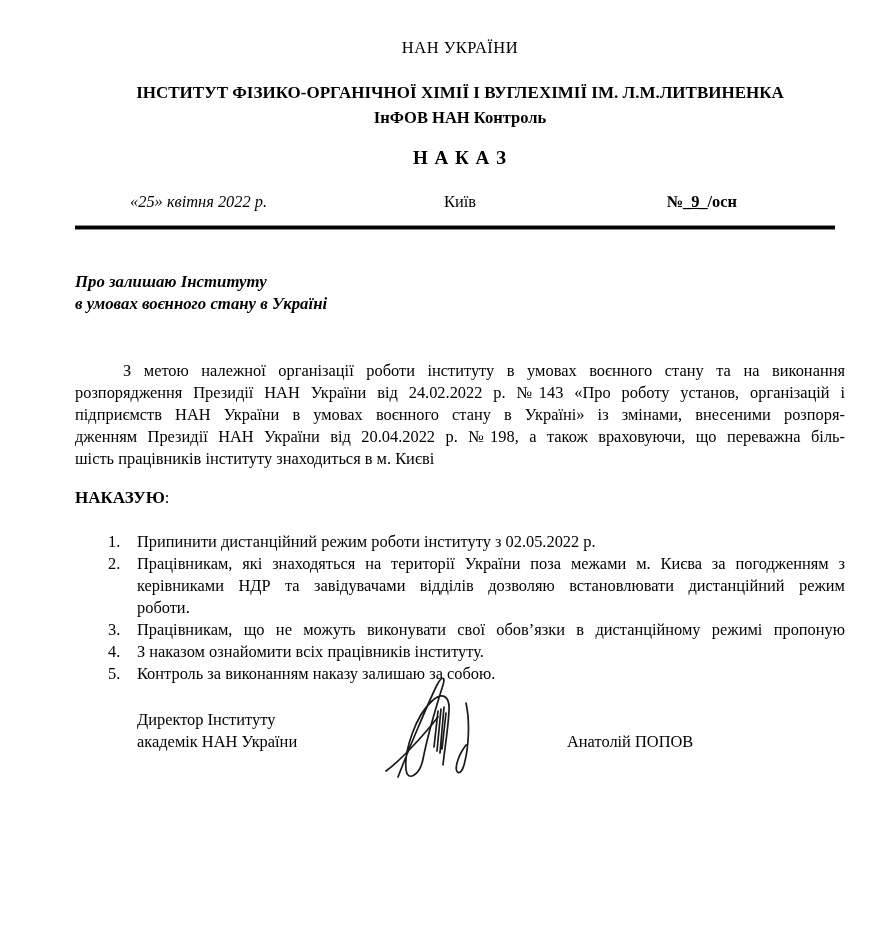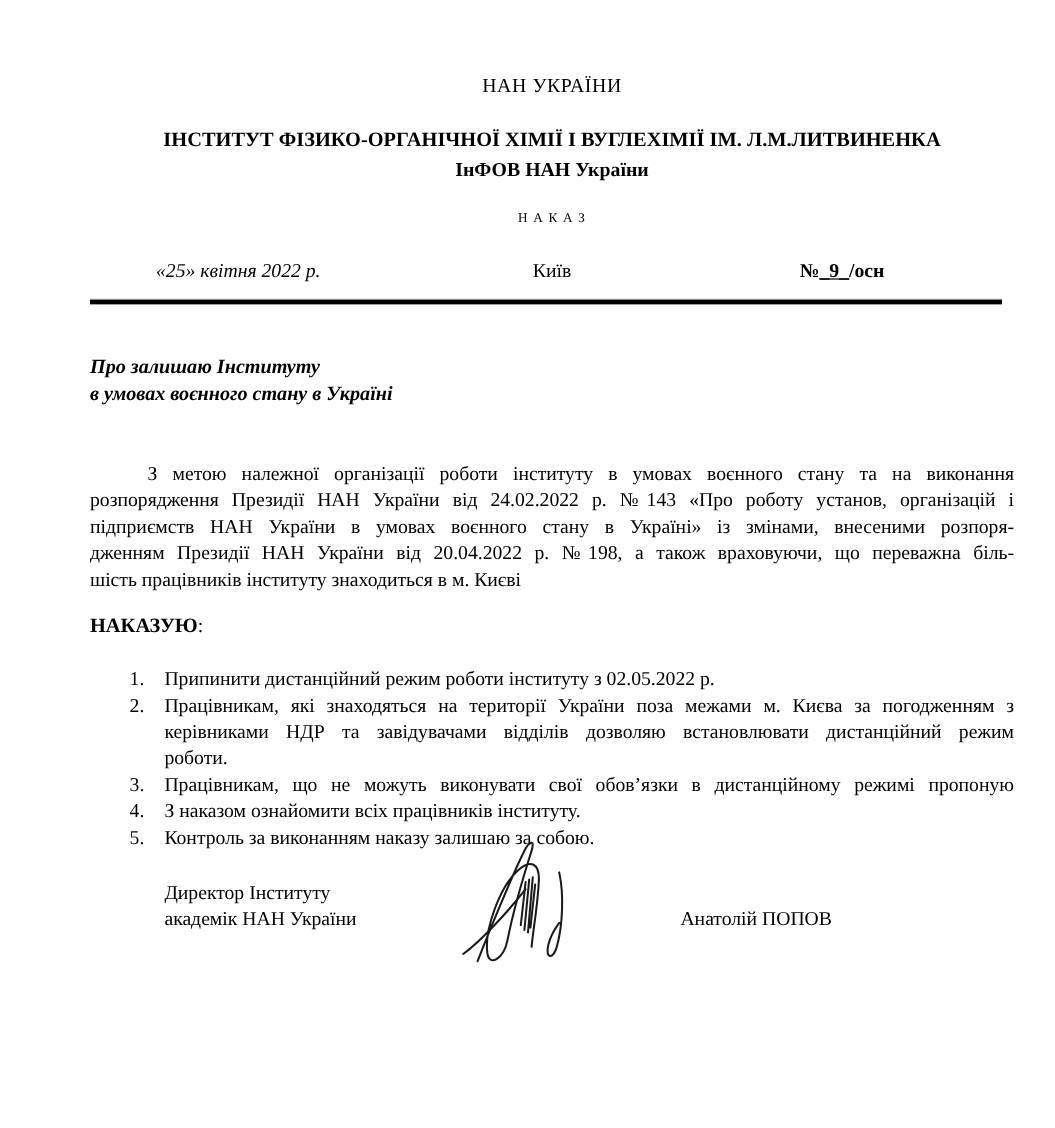--- a/index.html
+++ b/index.html
@@ -8,21 +8,21 @@
     height: 940px;
     background: #ffffff;
     color: #000000;
     font-family: "Liberation Serif", serif;
     overflow: hidden;
   }
   .doc {
     box-sizing: border-box;
     width: 879px;
     height: 736px;
-    padding: 62px 34px 0 75px;
+    padding: 38px 34px 0 75px;
   }
   .col { width: 770px; }
   .center { text-align: center; }
 
   .org-name {
     font-size: 16.5px;
     line-height: 19px;
     letter-spacing: 0.5px;
   }
   .institute-name {
@@ -33,22 +33,22 @@
     white-space: nowrap;
   }
   .institute-short {
     margin-top: 5px;
     font-size: 16.5px;
     font-weight: bold;
     line-height: 19px;
   }
   .doc-type {
     margin-top: 21px;
-    font-size: 11px;
-    font-weight: normal;
+    font-size: 19px;
+    font-weight: bold;
     line-height: 20px;
     letter-spacing: 1px;
     text-align: center;
   }
   .meta-row {
     position: relative;
     margin-top: 24px;
     height: 20px;
     font-size: 16.4px;
   }
@@ -135,21 +135,21 @@
 </head>
 <body>
 
 <div class="doc">
   <div class="col">
 
     <div class="org-name center">НАН УКРАЇНИ</div>
 
     <div class="institute-name center">ІНСТИТУТ ФІЗИКО-ОРГАНІЧНОЇ ХІМІЇ І ВУГЛЕХІМІЇ ІМ. Л.М.ЛИТВИНЕНКА</div>
 
-    <div class="institute-short center">ІнФОВ НАН України</div>
+    <div class="institute-short center">ІнФОВ НАН Контроль</div>
 
     <div class="doc-type center">Н А К А З</div>
 
     <div class="meta-row">
       <span class="meta-date">«25» квітня  2022 р.</span>
       <span class="meta-city">Київ</span>
       <span class="meta-number"><span>№</span><span class="u">_9_</span><span>/осн</span></span>
     </div>
 
     <div class="rule"></div>

